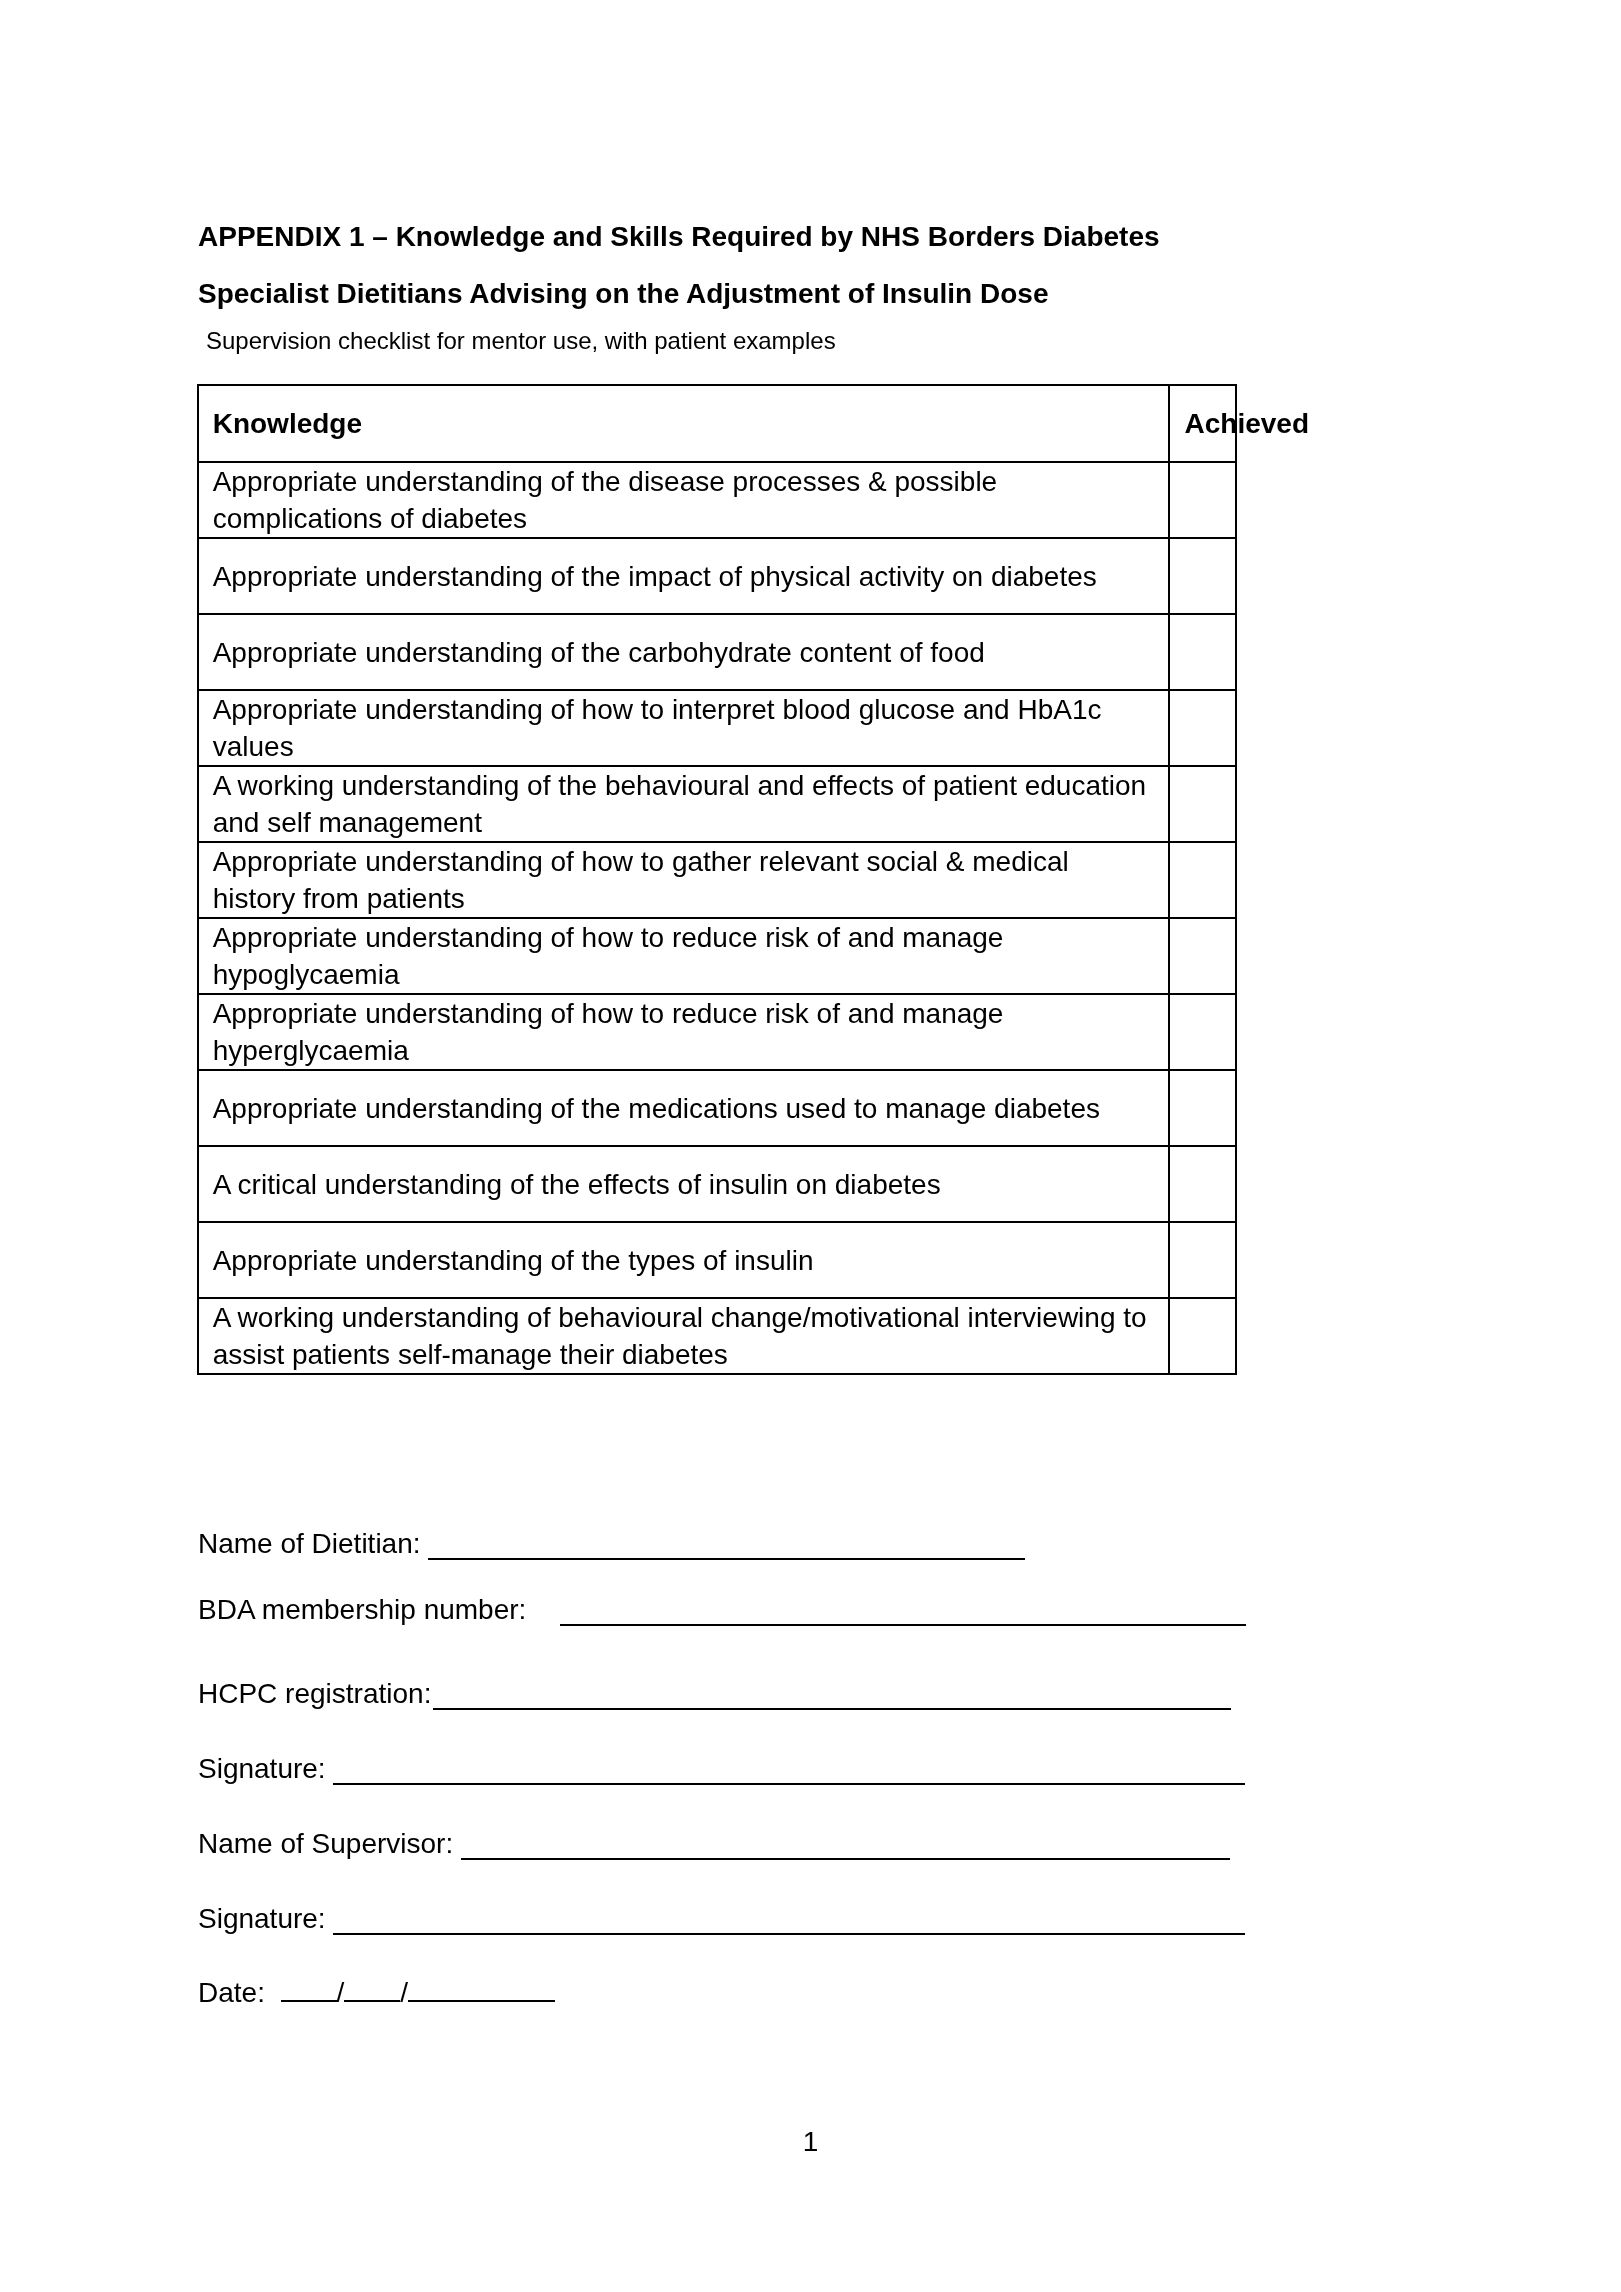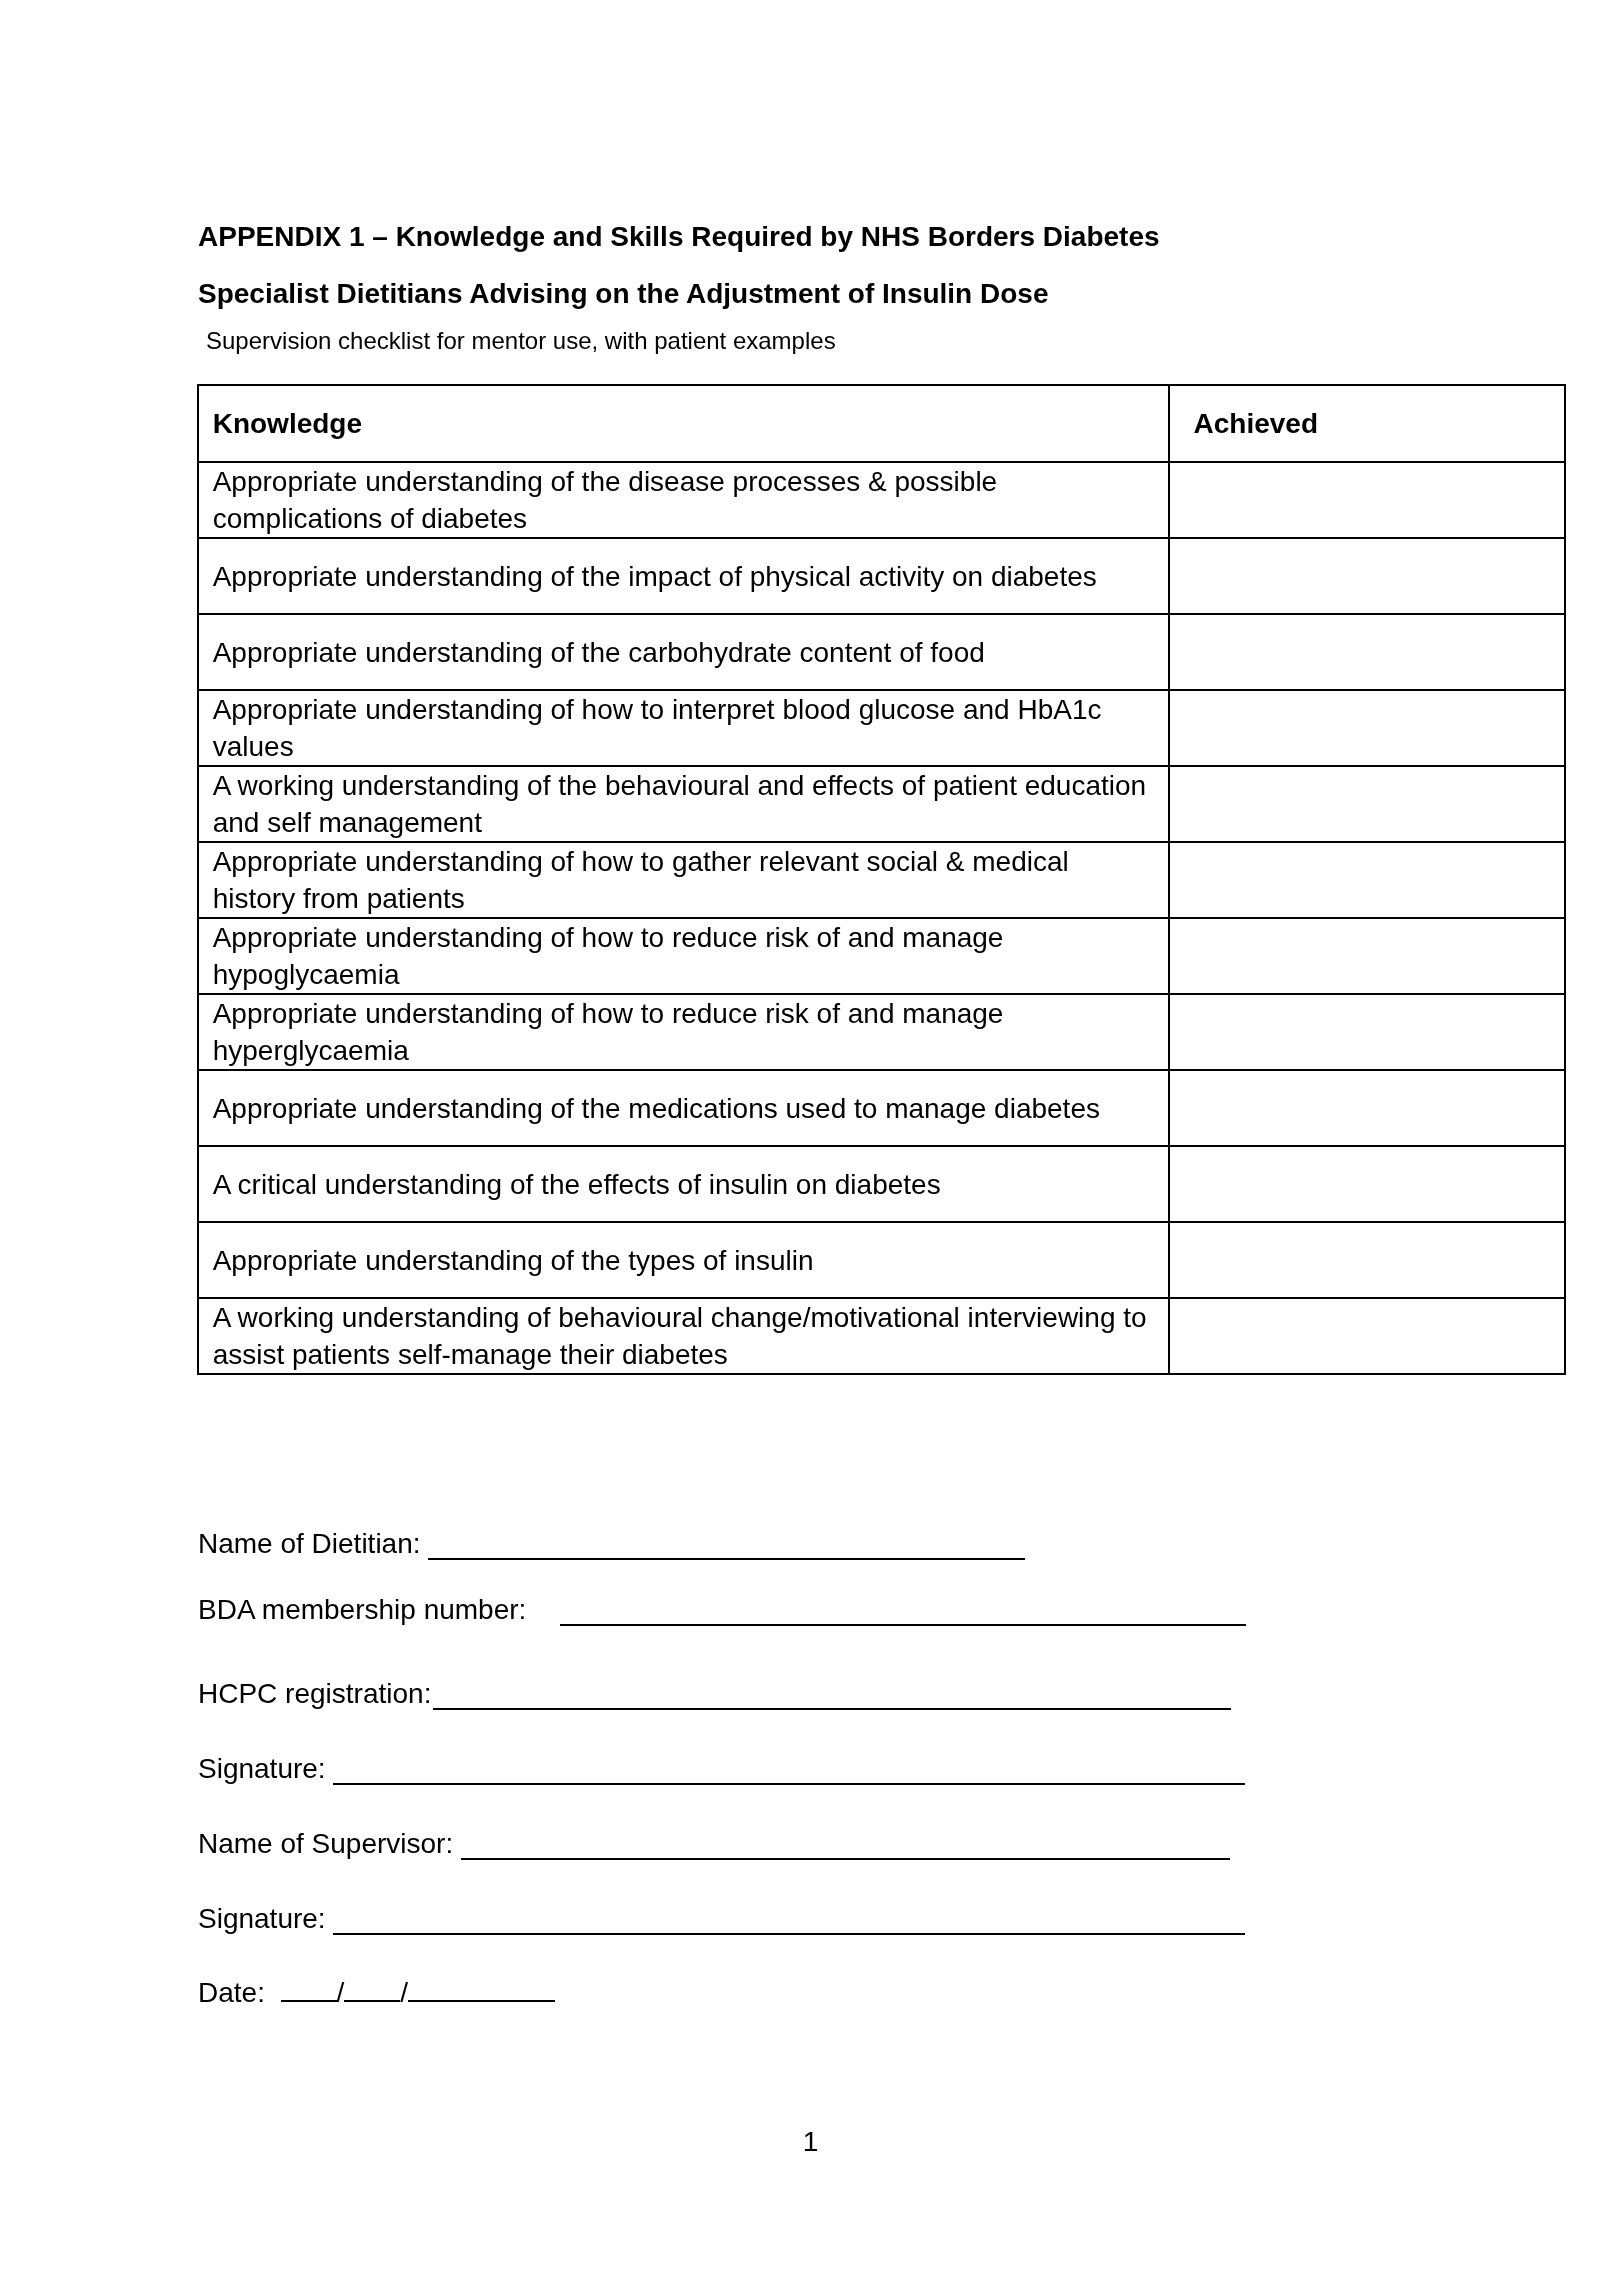--- a/index.html
+++ b/index.html
@@ -12,29 +12,29 @@
     position: absolute; left: 198px; top: 198px; width: 1274px;
     font-size: 28px; font-weight: bold; line-height: 37px; margin: 0;
   }
   .title span { display: block; white-space: nowrap; margin-top: 20px; }
   .subtitle {
     position: absolute; left: 198px; top: 314px;
     font-size: 24px; line-height: 37px; white-space: nowrap; margin: 8px;
   }
   table.checklist {
     position: absolute; left: 197px; top: 384px;
-    width: 1369px; border-collapse: collapse; table-layout: fixed;
+    width: 1040px; border-collapse: collapse; table-layout: fixed;
   }
   table.checklist th, table.checklist td {
     border: 2px solid #000; padding: 0 11.8px 0 13.7px; vertical-align: middle;
     font-size: 28px; line-height: 37px; text-align: left;
   }
   table.checklist th { font-weight: bold; height: 75px; }
   table.checklist th.col-k { width: 944px; }
-  table.checklist th.col-a { padding-left: 23px; }
+  table.checklist th.col-a { padding-left: 14px; }
   table.checklist td { height: 74px; }
   table.checklist td.achieved { padding: 0; }
   table.checklist tr.header th { border-top-width: 2.9px; border-bottom-width: 2.9px; }
   .fields { position: absolute; left: 198px; top: 1527px; }
   .field {
     position: absolute; left: 0; white-space: nowrap;
     font-size: 28px; line-height: 33px; display: flex; align-items: flex-end;
   }
   .field .line {
     display: inline-block; border-bottom: 2.9px solid #000; height: 25.5px; margin-left: 7.8px;

